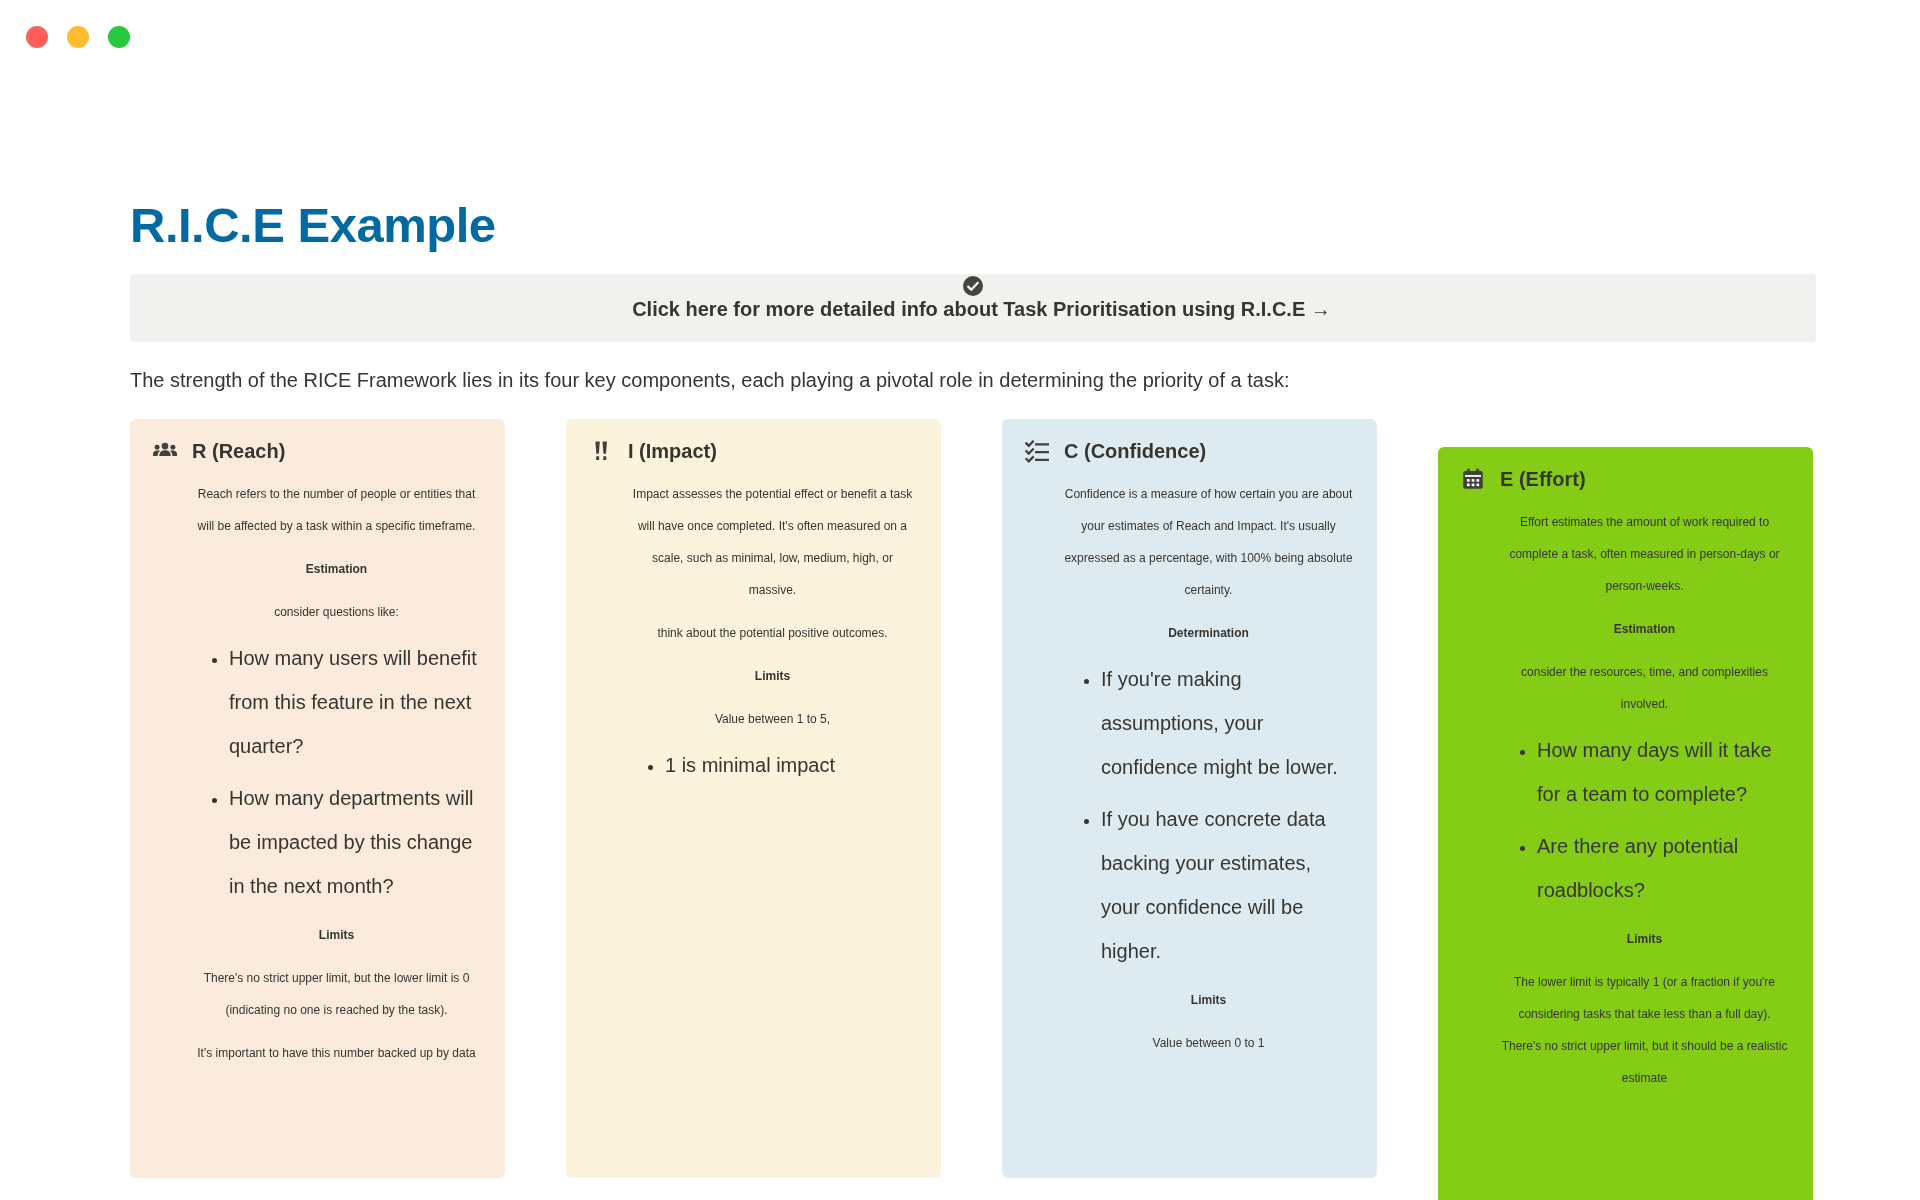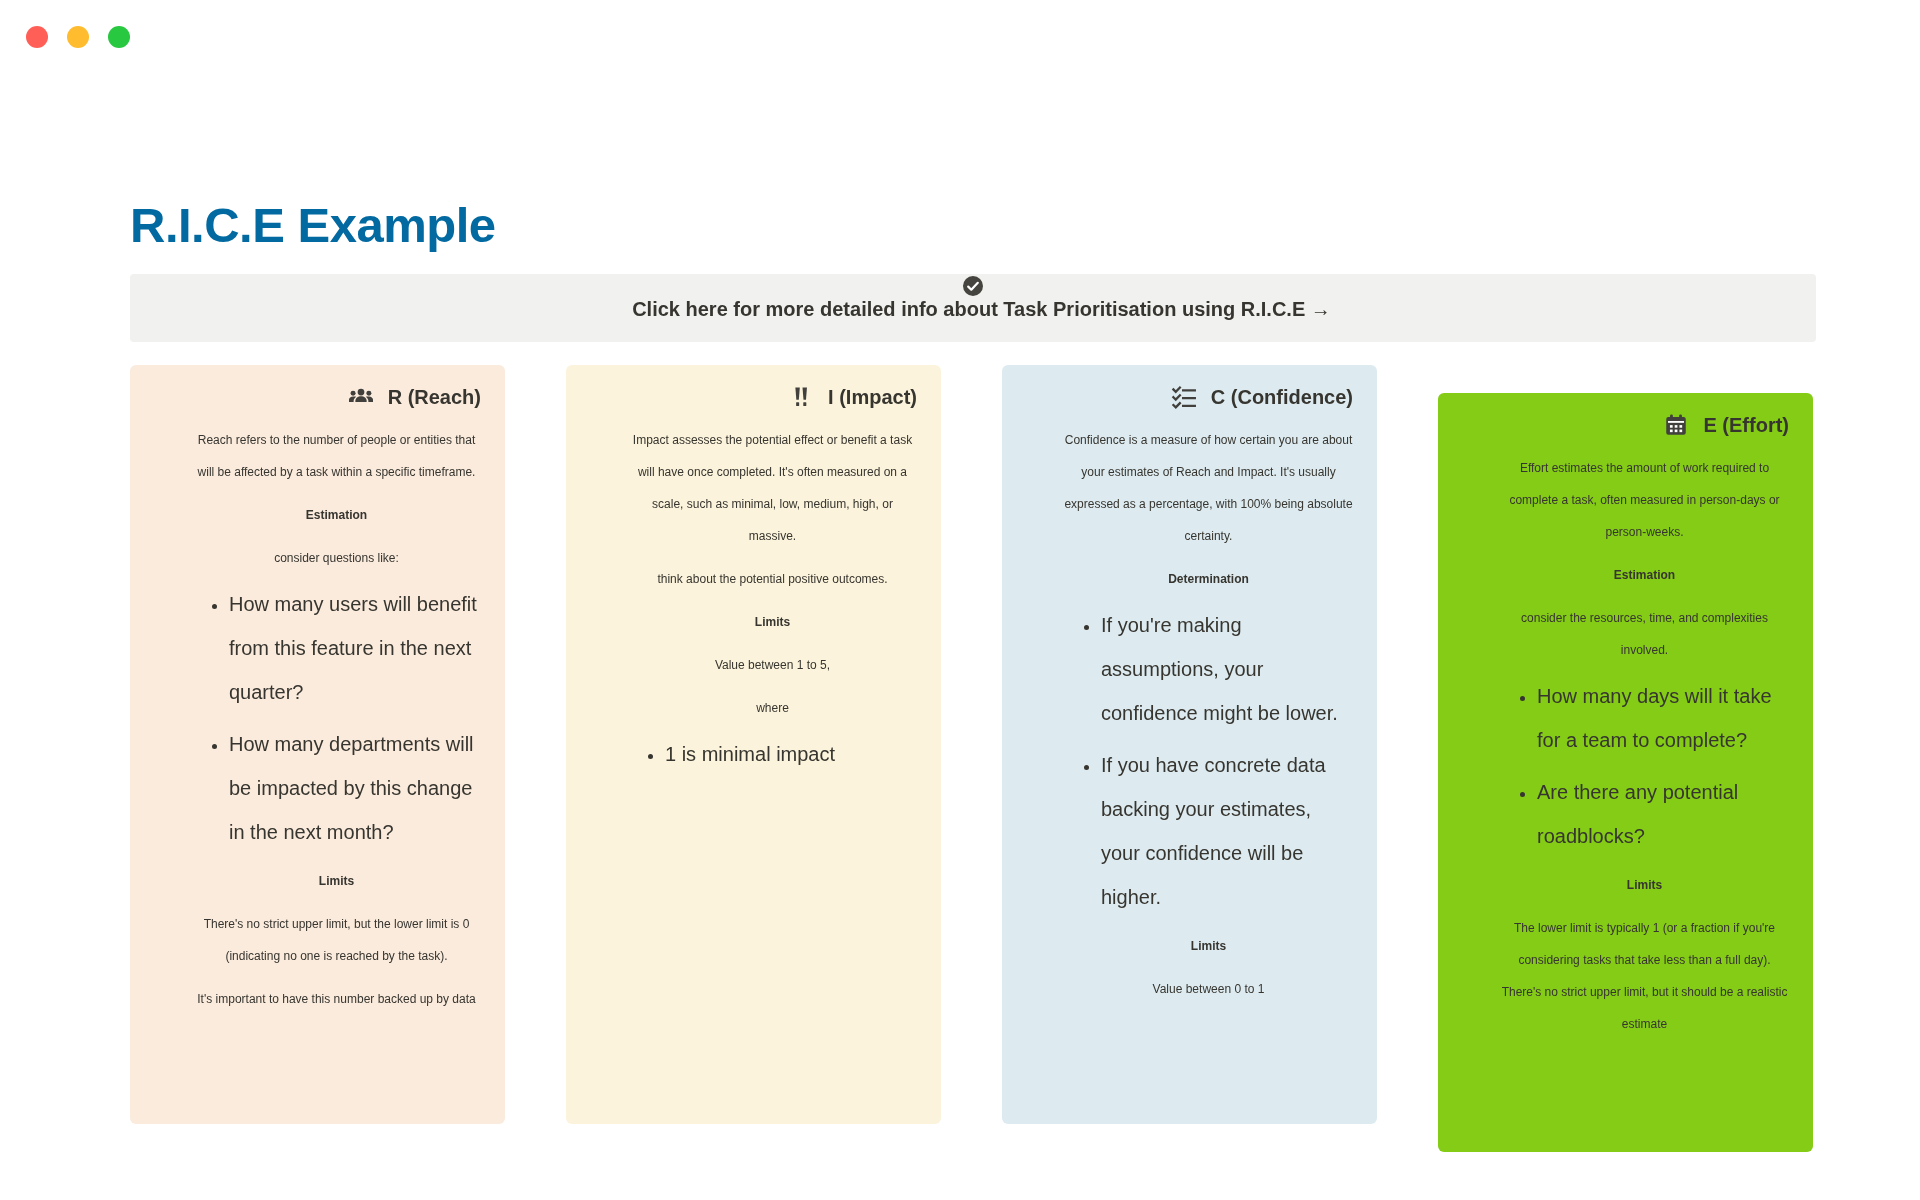--- a/index.html
+++ b/index.html
@@ -30,21 +30,21 @@
   .callout-icon svg { display:block; }
   .callout-text { margin-left:17px; font-size:20px; font-weight:700; }
 
   .intro { margin:22px 0 0 0; font-size:20px; line-height:32px; }
 
   .cards { margin-top:23px; display:flex; gap:61px; height:759px; }
   .card {
     flex:none; width:375px; height:759px; overflow:hidden;
     border-radius:6px; padding:16px 24px 0 22px;
   }
-  .card-head { display:flex; align-items:center; gap:14px;justify-content:flex-end; }
+  .card-head { display:flex; align-items:center; gap:14px; }
   .card-icon { width:26px; height:26px; flex:none; display:inline-flex; }
   .card-icon svg { display:block; }
   .card-title { font-size:20px; font-weight:700; line-height:32px; }
 
   .card-body { margin-left:40px; }
   .card-body p, .card-body h4 {
     margin:11px 0 0 0; font-size:12px; font-weight:400; line-height:32px;text-align:center;
   }
   .card-body h4 { font-weight:700; }
   .card-body ul { margin:2px 0 0 0; padding:0 0 0 37px; list-style:disc; }
@@ -66,20 +66,21 @@
   <div class="callout">
     <span class="callout-icon">
         <svg viewBox="0 0 24 24" width="24" height="24">
           <circle cx="12" cy="12" r="10" fill="#45443F"></circle>
           <path d="M7.2 12.6l3.1 3.1 6.5-6.9" stroke="#fff" stroke-width="2.2" fill="none" stroke-linecap="round" stroke-linejoin="round"></path>
         </svg>
       </span>
     <span class="callout-text">Click here for more detailed info about Task Prioritisation using R.I.C.E →</span>
   </div>
 
+  <p class="intro">The strength of the RICE Framework lies in its four key components, each playing a pivotal role in determining the priority of a task:</p>
 
   <div class="cards">
       <section class="card" style="background: rgb(250, 235, 221);">
         <div class="card-head">
           <span class="card-icon">
             <svg viewBox="0 0 24 24" width="26" height="26" fill="#41403C">
               <circle cx="12" cy="7.4" r="3.1"></circle>
               <path d="M12 11.3c-2.9 0-5.2 1.9-5.2 4.2v1.1h10.4v-1.1c0-2.3-2.3-4.2-5.2-4.2z"></path>
               <circle cx="4.7" cy="8.5" r="2.3"></circle>
               <path d="M5.6 11.6c-.3 0-.6-.1-.9-.1-2.1 0-3.8 1.4-3.8 3.1v2h4.3v-.9c0-1.6.9-3 2.3-4-.6-.1-1.3-.1-1.9-.1z"></path>
@@ -112,21 +113,20 @@
               <rect x="14.1" y="16.8" width="2.8" height="3.6" rx="0.5"></rect>
             </svg>
           </span>
           <span class="card-title">I (Impact)</span>
         </div>
         <div class="card-body">
           <p>Impact assesses the potential effect or benefit a task will have once completed. It's often measured on a scale, such as minimal, low, medium, high, or massive.</p>
           <p>think about the potential positive outcomes.</p>
           <h4>Limits</h4>
           <p>Value between 1 to 5,</p>
-          <p>where</p>
           <ul>
             <li>1 is minimal impact</li>
           </ul>
         </div>
       </section>
       <section class="card" style="background: rgb(221, 235, 241);">
         <div class="card-head">
           <span class="card-icon">
             <svg viewBox="0 0 24 24" width="26" height="26" fill="none" stroke="#41403C" stroke-width="2.1" stroke-linecap="square">
               <path d="M2.2 5l2.2 2.2L8.2 3.3"></path>

